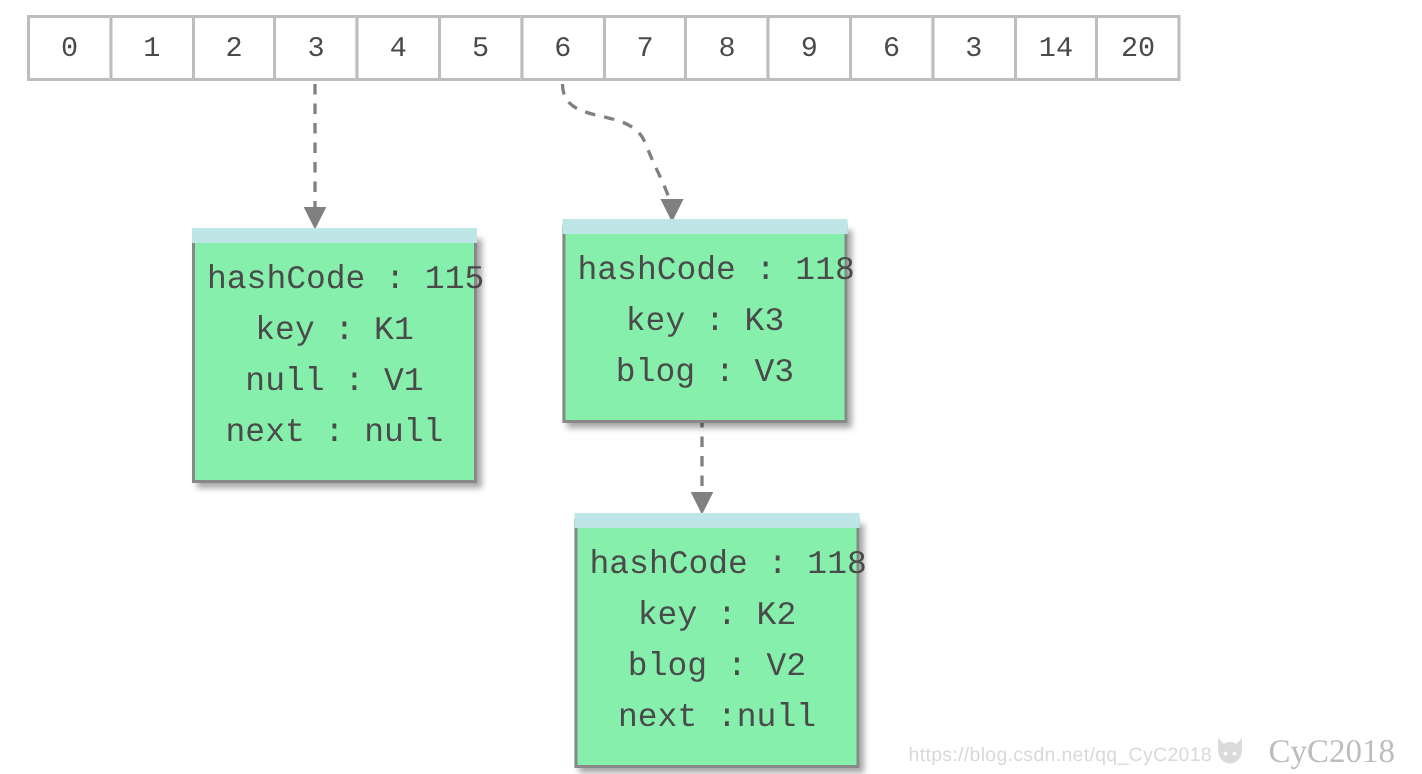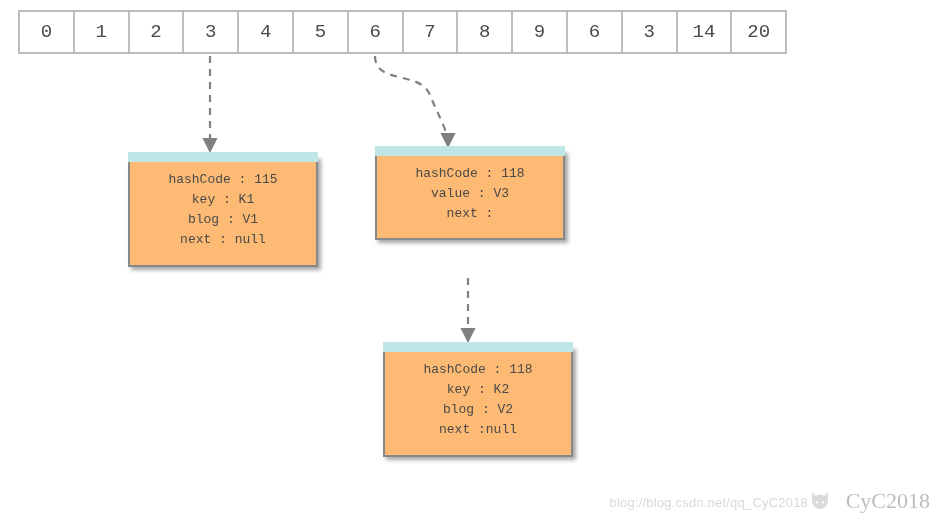--- a/index.html
+++ b/index.html
@@ -39,24 +39,24 @@
     background: #ffffff;
     box-sizing: border-box;
   }
   .cell:first-child { margin-left: 0; }
 
   
   .node {
     position: absolute;
     width: 190px;
     padding: 12px 8px 14px 8px;
-    background: #fdba74;
+    background: #86efac;
     border: 2px solid #888888;
     box-shadow: 3px 3px 4px rgba(0,0,0,0.35);
-    font-size: 13px;
+    font-size: 22px;
     line-height: 1.55;
     text-align: center;
     box-sizing: border-box;
   }
   
   .node::before {
     content: "";
     position: absolute;
     left: -2px;
     right: -2px;
@@ -134,38 +134,38 @@
     <path d="M 210 56 L 210 150" fill="none" stroke="#808080" stroke-width="2.2" stroke-dasharray="7 6" marker-end="url(#arrowhead)"></path>
 
     <path d="M 375 56  C 375 85, 420 70, 430 95  S 448 130, 448 145" fill="none" stroke="#808080" stroke-width="2.2" stroke-dasharray="7 6" marker-end="url(#arrowhead)"></path>
 
     <path d="M 468 278 L 468 340" fill="none" stroke="#808080" stroke-width="2.2" stroke-dasharray="7 6" marker-end="url(#arrowhead)"></path>
   </svg>
 
   <div class="node" style="left:128px; top:156px;">
     <div class="row">hashCode : 115</div>
     <div class="row">key : K1</div>
-    <div class="row">blog : V1</div>
+    <div class="row">null : V1</div>
     <div class="row">next : null</div>
   </div>
 
   <div class="node" style="left:375px; top:150px;">
     <div class="row">hashCode : 118</div>
-    <div class="row">value : V3</div>
-    <div class="row">next :</div>
+    <div class="row">key : K3</div>
+    <div class="row">blog : V3</div>
   </div>
 
   <div class="node" style="left:383px; top:346px;">
     <div class="row">hashCode : 118</div>
     <div class="row">key : K2</div>
     <div class="row">blog : V2</div>
     <div class="row">next :null</div>
   </div>
 
-  <div class="wm-text">blog://blog.csdn.net/qq_CyC2018</div>
+  <div class="wm-text">https://blog.csdn.net/qq_CyC2018</div>
   <div class="wm-sig">
     <svg width="26" height="24" viewBox="0 0 24 24">
       <path fill="#bdbdbd" d="M4 3 L8 7 C9 6 11 5.5 12 5.5 S15 6 16 7 L20 3 L20 11
         C20 16 16.5 20 12 20 S4 16 4 11 Z
         M9 12 a1.3 1.3 0 1 0 0.01 0 Z
         M15 12 a1.3 1.3 0 1 0 0.01 0 Z"></path>
     </svg>
     <span>CyC2018</span>
   </div>
 

